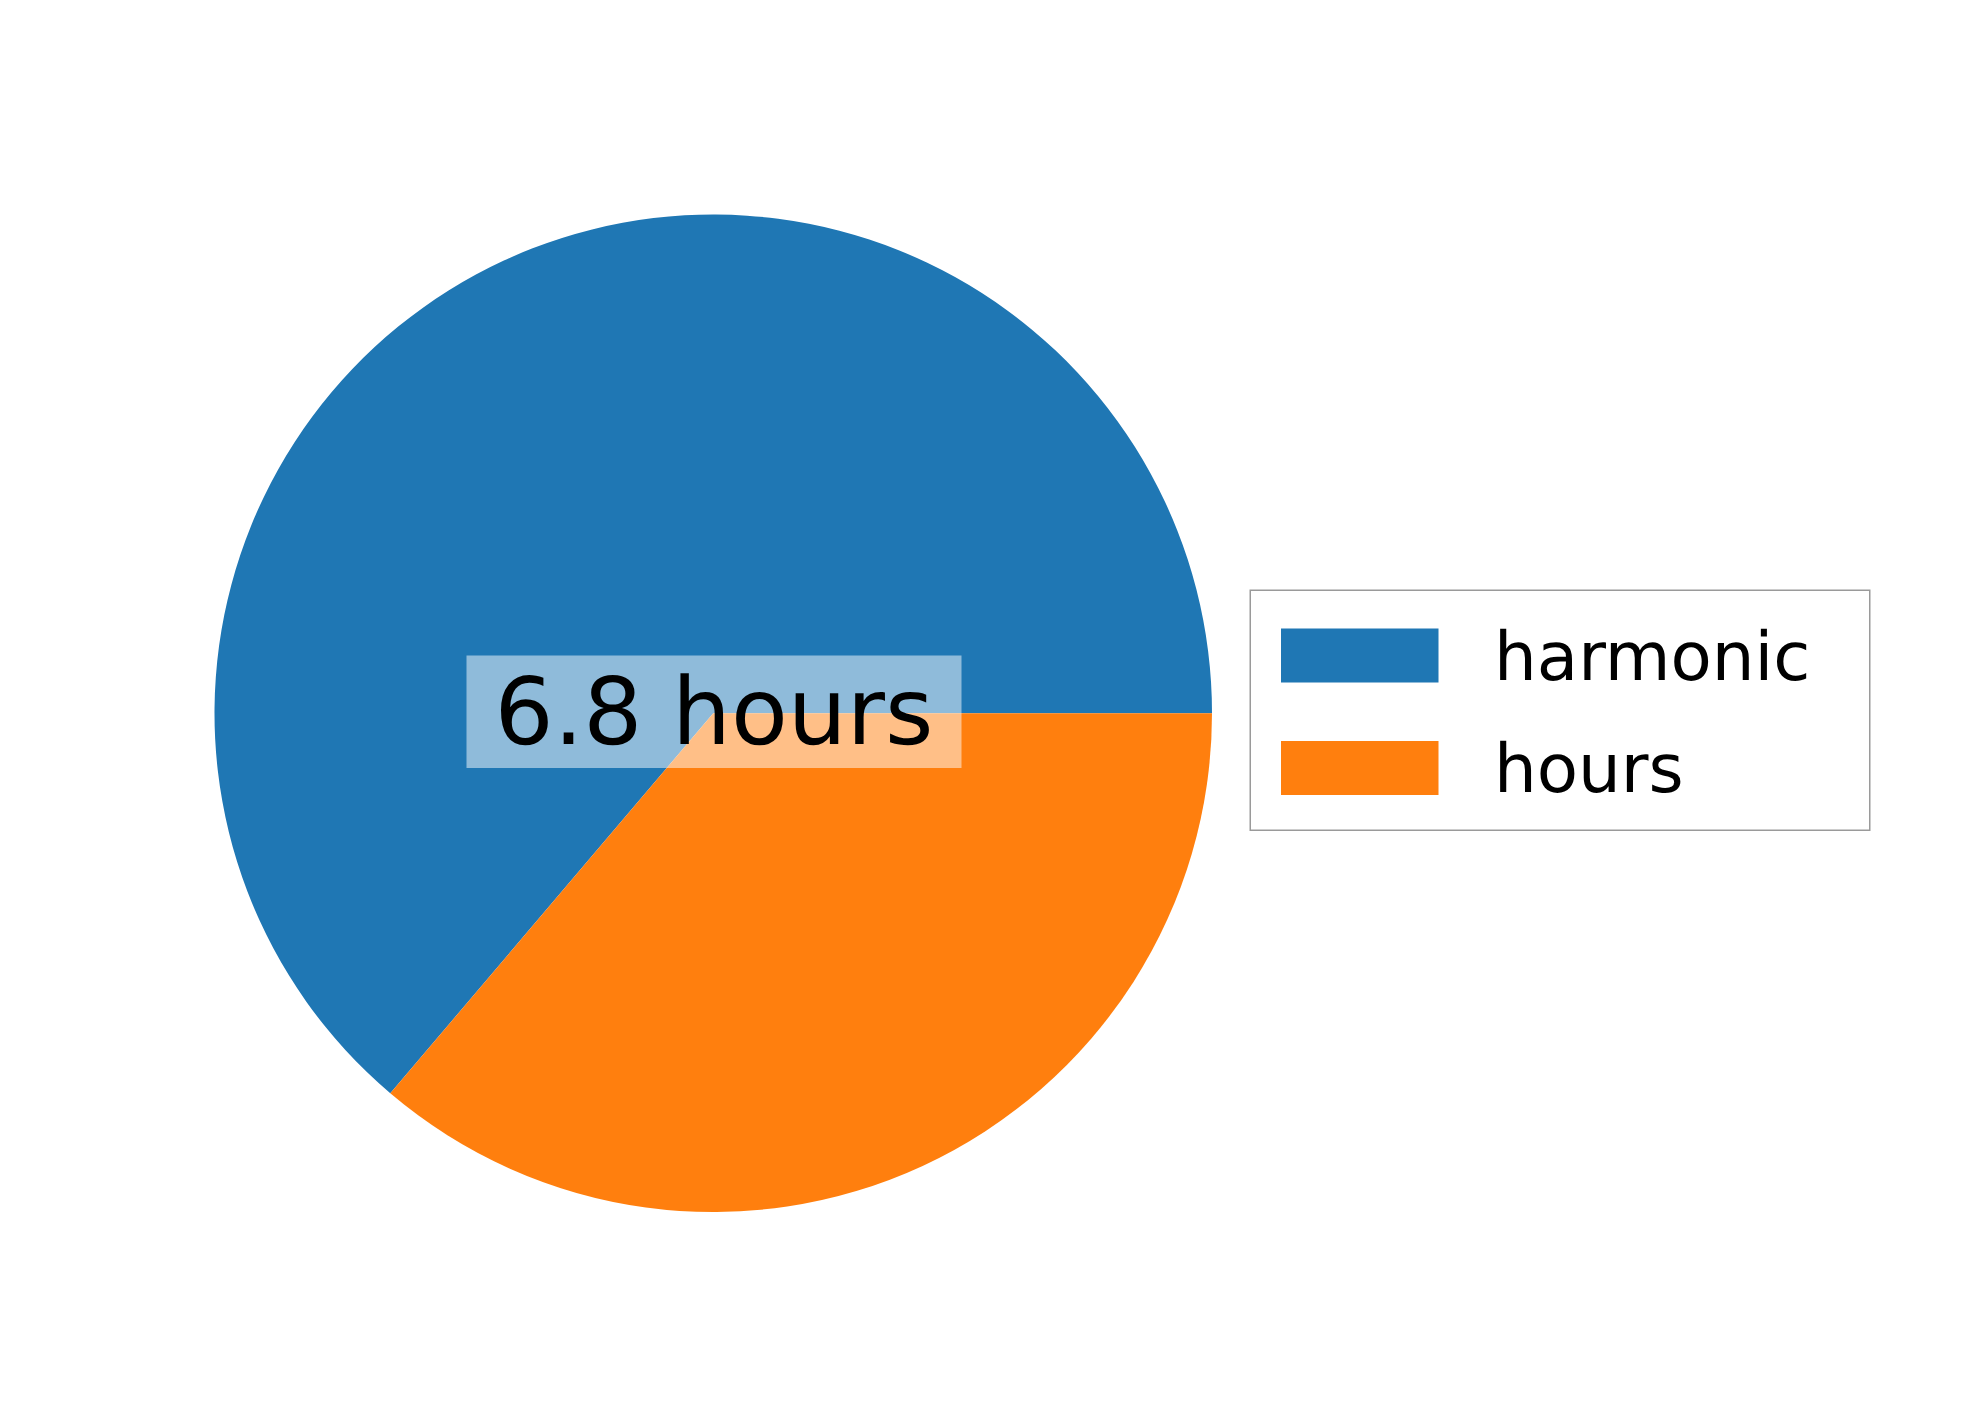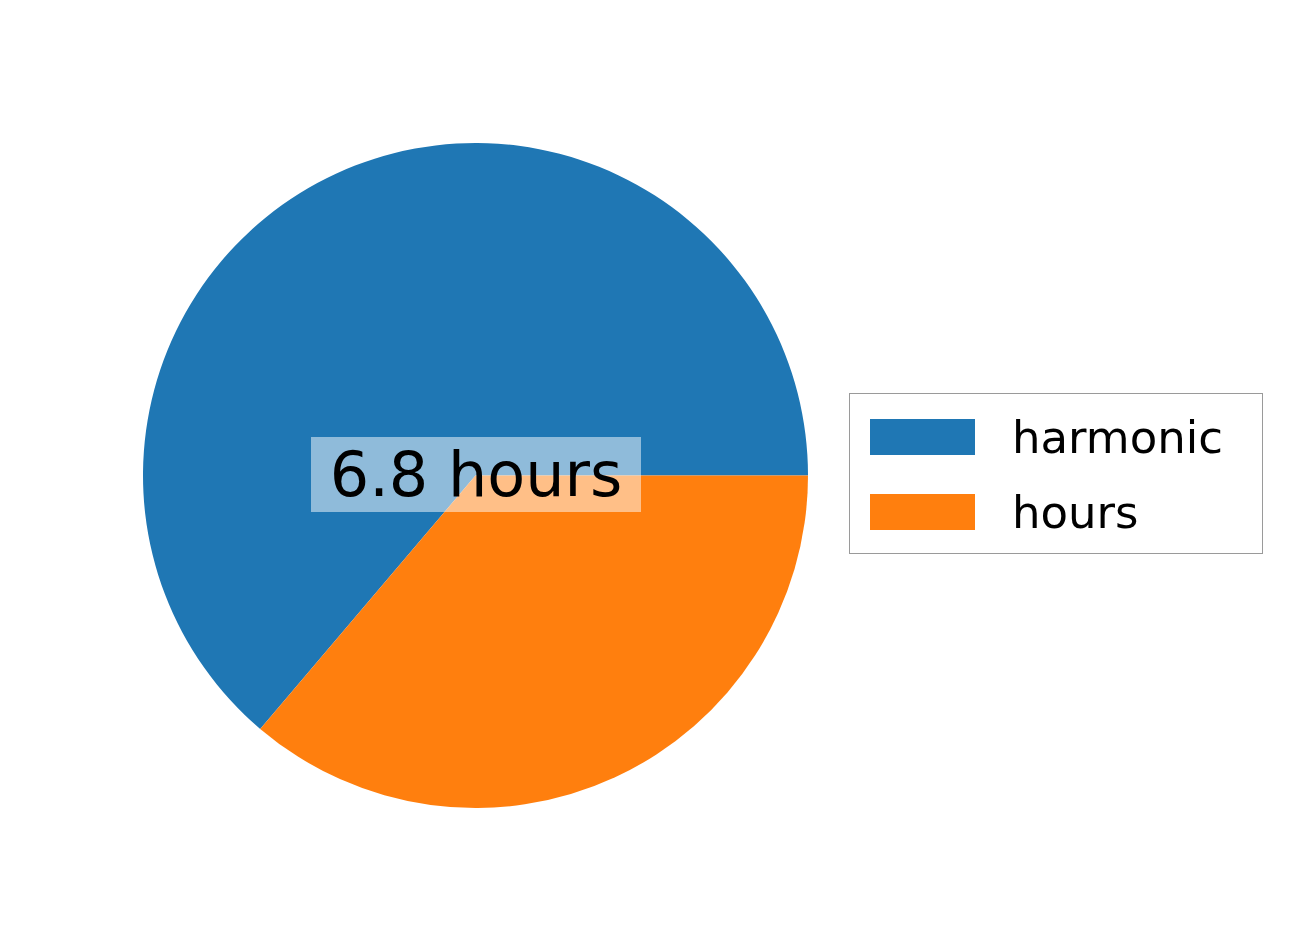--- a/index.html
+++ b/index.html
@@ -91,21 +91,21 @@
         <path id="wedge-0" d="M 475.5 475.5 L 808.000 475.500 A 332.5 332.5 0 1 0 260.193 728.875 Z" fill="#1f77b4"></path>
         <path id="wedge-1" d="M 475.5 475.5 L 260.193 728.875 A 332.5 332.5 0 0 0 808.000 475.500 Z" fill="#ff7f0e"></path>
       </g>
     </svg>
   </div>
 
   <div id="center-label-box" style="background: rgba(255, 255, 255, 0.5);">
     <span id="center-label-text">6.8 hours</span>
   </div>
 
-  <div id="legend-box" style="border-color: rgb(154, 154, 154); margin-left: 16px;">
+  <div id="legend-box" style="border-color: rgb(154, 154, 154);">
     <div class="legend-entry entry-0">
       <span class="legend-swatch" id="swatch-0" style="background: rgb(31, 119, 180);"></span>
       <span class="legend-label">harmonic</span>
     </div>
     <div class="legend-entry entry-1">
       <span class="legend-swatch" id="swatch-1" style="background: rgb(255, 127, 14);"></span>
       <span class="legend-label">hours</span>
     </div>
   </div>
 

